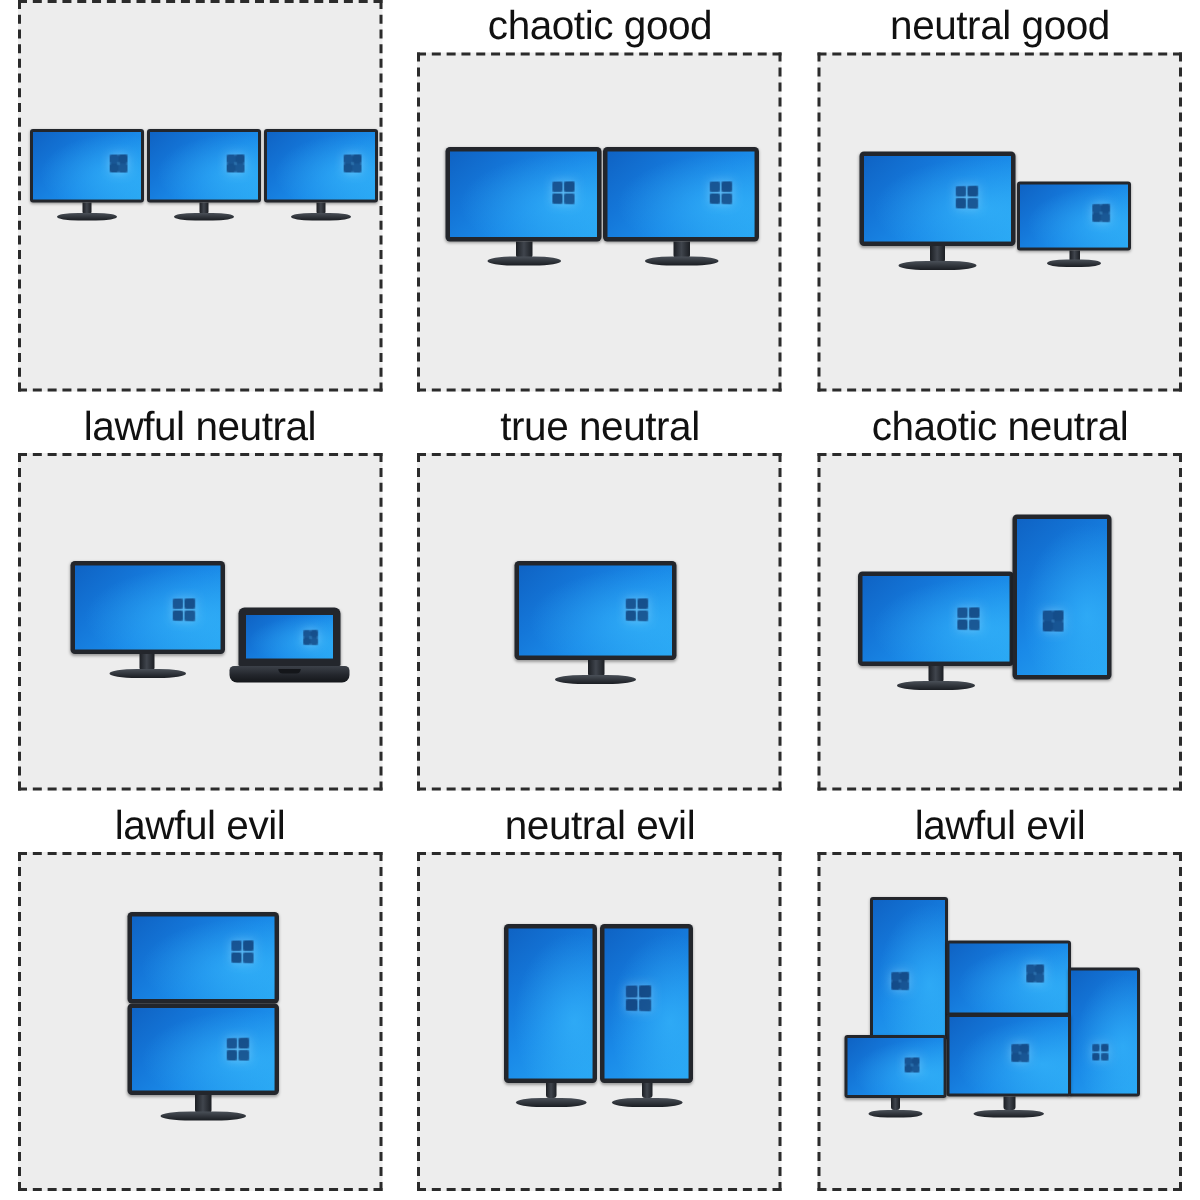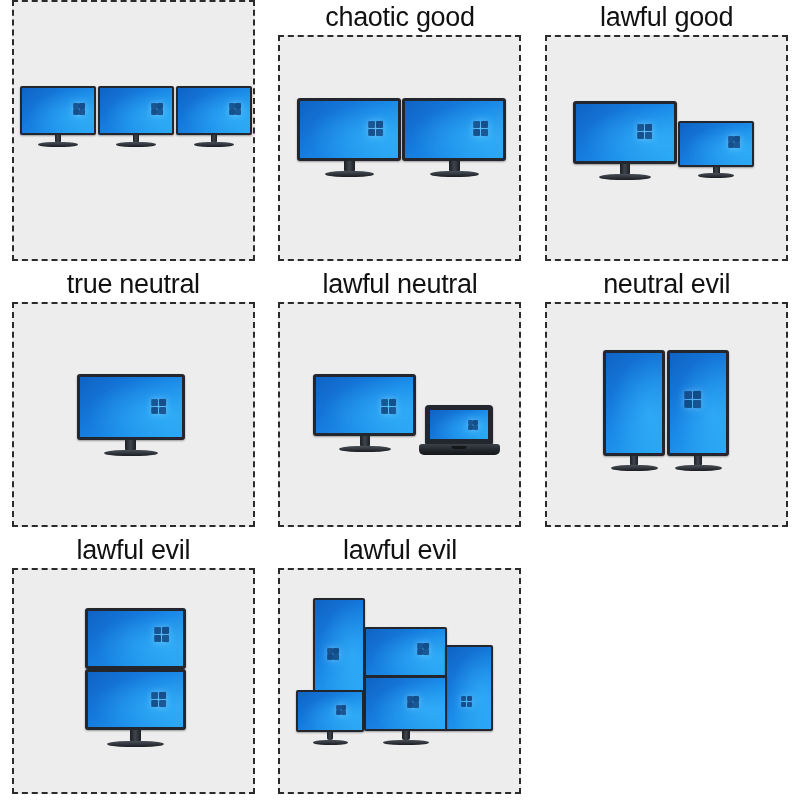--- a/index.html
+++ b/index.html
@@ -208,21 +208,21 @@
             </div>
           </div>
           <div class="neck" style="left:45%;width:10%;top:100%;height:11px;"></div>
           <div class="base" style="left:26%;width:48%;top:116%;height:6px;"></div>
         </div>
       </div>
     </div>
   </div>
 
   <div class="cell">
-    <div class="cell-title">lawful good</div>
+    <div class="cell-title">neutral good</div>
     <div class="panel">
       <div class="stage">
         <div class="mon" style="left:26px;top:64px;width:104px;height:63px;">
           <div class="bezel">
             <div class="screen">
               <div class="logo" style="width:15px;height:15px;right:22px;top:20px;">
                 <i></i>
                   <i></i>
                   <i></i>
                   <i></i>
@@ -238,42 +238,20 @@
               <div class="logo" style="width:12px;height:12px;right:12px;top:13px;">
                 <i></i>
                   <i></i>
                   <i></i>
                   <i></i>
               </div>
             </div>
           </div>
           <div class="neck" style="left:46%;width:9%;top:100%;height:8px;"></div>
           <div class="base" style="left:26%;width:48%;top:114%;height:5px;"></div>
-        </div>
-      </div>
-    </div>
-  </div>
-
-  <div class="cell">
-    <div class="cell-title">true neutral</div>
-    <div class="panel">
-      <div class="stage">
-        <div class="mon" style="left:63px;top:70px;width:108px;height:66px;">
-          <div class="bezel">
-            <div class="screen">
-              <div class="logo" style="width:15px;height:15px;right:16px;top:22px;">
-                <i></i>
-                  <i></i>
-                  <i></i>
-                  <i></i>
-              </div>
-            </div>
-          </div>
-          <div class="neck" style="left:45%;width:10%;top:100%;height:11px;"></div>
-          <div class="base" style="left:25%;width:50%;top:116%;height:6px;"></div>
         </div>
       </div>
     </div>
   </div>
 
   <div class="cell">
     <div class="cell-title">lawful neutral</div>
     <div class="panel">
       <div class="stage">
         <div class="mon" style="left:33px;top:70px;width:103px;height:62px;">
@@ -301,20 +279,109 @@
               </div>
             </div>
           </div>
           <div class="lt-deck"></div>
           <div class="lt-notch"></div>
         </div>
       </div>
     </div>
   </div>
 
+  <div class="cell">
+    <div class="cell-title">true neutral</div>
+    <div class="panel">
+      <div class="stage">
+        <div class="mon" style="left:63px;top:70px;width:108px;height:66px;">
+          <div class="bezel">
+            <div class="screen">
+              <div class="logo" style="width:15px;height:15px;right:16px;top:22px;">
+                <i></i>
+                  <i></i>
+                  <i></i>
+                  <i></i>
+              </div>
+            </div>
+          </div>
+          <div class="neck" style="left:45%;width:10%;top:100%;height:11px;"></div>
+          <div class="base" style="left:25%;width:50%;top:116%;height:6px;"></div>
+        </div>
+      </div>
+    </div>
+  </div>
+
+  <div class="cell">
+    <div class="cell-title">chaotic neutral</div>
+    <div class="panel">
+      <div class="stage">
+        <div class="mon" style="left:25px;top:77px;width:104px;height:63px;">
+          <div class="bezel">
+            <div class="screen">
+              <div class="logo" style="width:15px;height:15px;right:20px;top:21px;">
+                <i></i>
+                  <i></i>
+                  <i></i>
+                  <i></i>
+              </div>
+            </div>
+          </div>
+          <div class="neck" style="left:45%;width:10%;top:100%;height:11px;"></div>
+          <div class="base" style="left:25%;width:50%;top:116%;height:6px;"></div>
+        </div>
+        <div class="mon" style="left:128px;top:39px;width:66px;height:110px;">
+          <div class="bezel">
+            <div class="screen">
+              <div class="logo" style="width:14px;height:14px;left:17px;top:61px;">
+                <i></i>
+                  <i></i>
+                  <i></i>
+                  <i></i>
+              </div>
+            </div>
+          </div>
+        </div>
+      </div>
+    </div>
+  </div>
+
+  <div class="cell">
+    <div class="cell-title">lawful evil</div>
+    <div class="panel">
+      <div class="stage">
+        <div class="mon" style="left:71px;top:38px;width:101px;height:61px;">
+          <div class="bezel">
+            <div class="screen">
+              <div class="logo" style="width:15px;height:15px;right:14px;top:16px;">
+                <i></i>
+                  <i></i>
+                  <i></i>
+                  <i></i>
+              </div>
+            </div>
+          </div>
+        </div>
+        <div class="mon" style="left:71px;top:99px;width:101px;height:61px;">
+          <div class="bezel">
+            <div class="screen">
+              <div class="logo" style="width:15px;height:15px;right:17px;top:20px;">
+                <i></i>
+                  <i></i>
+                  <i></i>
+                  <i></i>
+              </div>
+            </div>
+          </div>
+          <div class="neck" style="left:45%;width:11%;top:100%;height:12px;"></div>
+          <div class="base" style="left:22%;width:56%;top:117%;height:6px;"></div>
+        </div>
+      </div>
+    </div>
+  </div>
 
   <div class="cell">
     <div class="cell-title">neutral evil</div>
     <div class="panel">
       <div class="stage">
         <div class="mon" style="left:56px;top:46px;width:62px;height:106px;">
           <div class="bezel">
             <div class="screen"></div>
           </div>
           <div class="neck" style="left:44%;width:12%;top:100%;height:10px;"></div>
@@ -335,54 +402,20 @@
           <div class="base" style="left:12%;width:76%;top:109%;height:6px;"></div>
         </div>
       </div>
     </div>
   </div>
 
   <div class="cell">
     <div class="cell-title">lawful evil</div>
     <div class="panel">
       <div class="stage">
-        <div class="mon" style="left:71px;top:38px;width:101px;height:61px;">
-          <div class="bezel">
-            <div class="screen">
-              <div class="logo" style="width:15px;height:15px;right:14px;top:16px;">
-                <i></i>
-                  <i></i>
-                  <i></i>
-                  <i></i>
-              </div>
-            </div>
-          </div>
-        </div>
-        <div class="mon" style="left:71px;top:99px;width:101px;height:61px;">
-          <div class="bezel">
-            <div class="screen">
-              <div class="logo" style="width:15px;height:15px;right:17px;top:20px;">
-                <i></i>
-                  <i></i>
-                  <i></i>
-                  <i></i>
-              </div>
-            </div>
-          </div>
-          <div class="neck" style="left:45%;width:11%;top:100%;height:12px;"></div>
-          <div class="base" style="left:22%;width:56%;top:117%;height:6px;"></div>
-        </div>
-      </div>
-    </div>
-  </div>
-
-  <div class="cell">
-    <div class="cell-title">lawful evil</div>
-    <div class="panel">
-      <div class="stage">
 
         <div class="mon small" style="left:33px;top:28px;width:52px;height:95px;">
           <div class="bezel">
             <div class="screen">
               <div class="logo" style="width:12px;height:12px;left:12px;top:48px;">
                 <i></i>
                   <i></i>
                   <i></i>
                   <i></i>
               </div>

